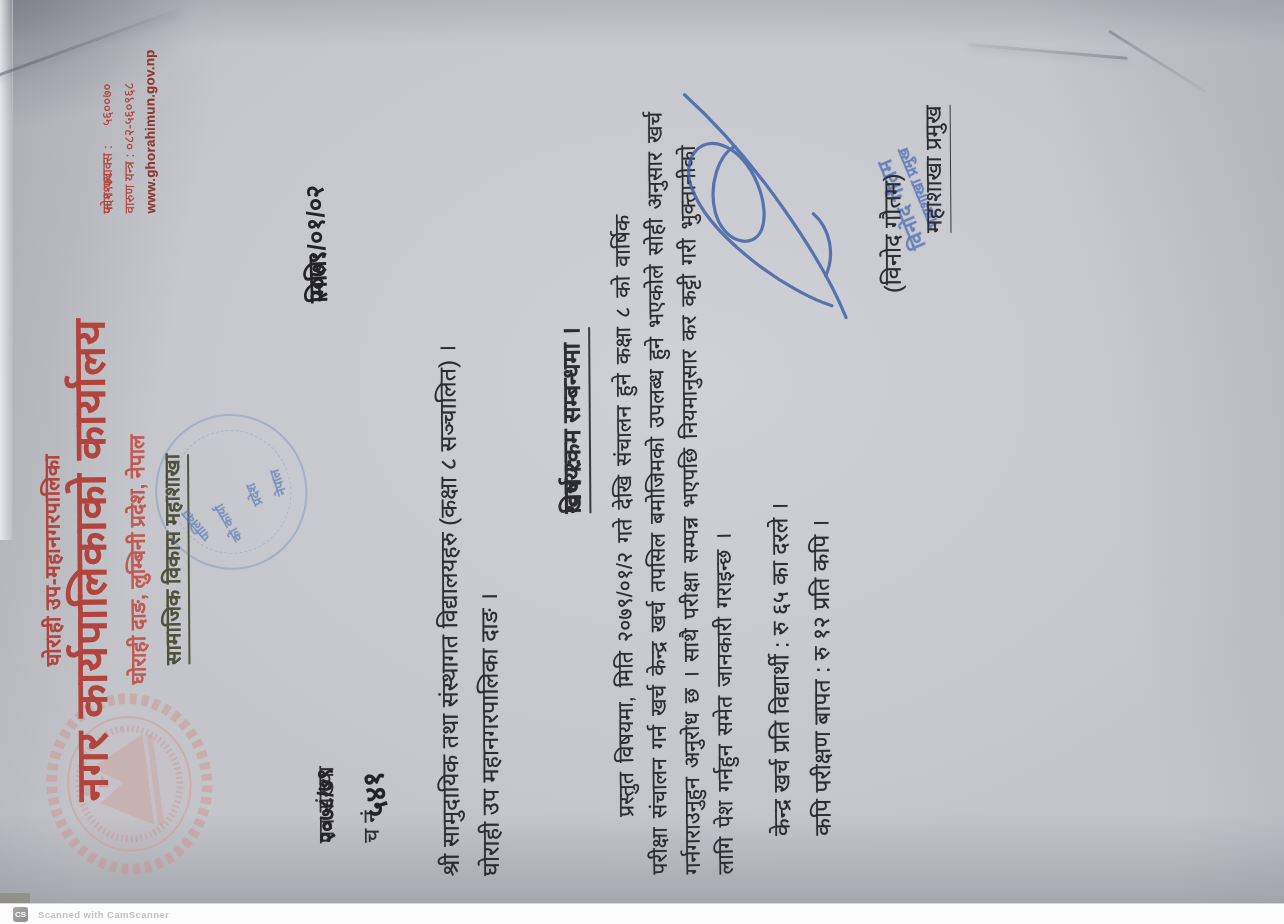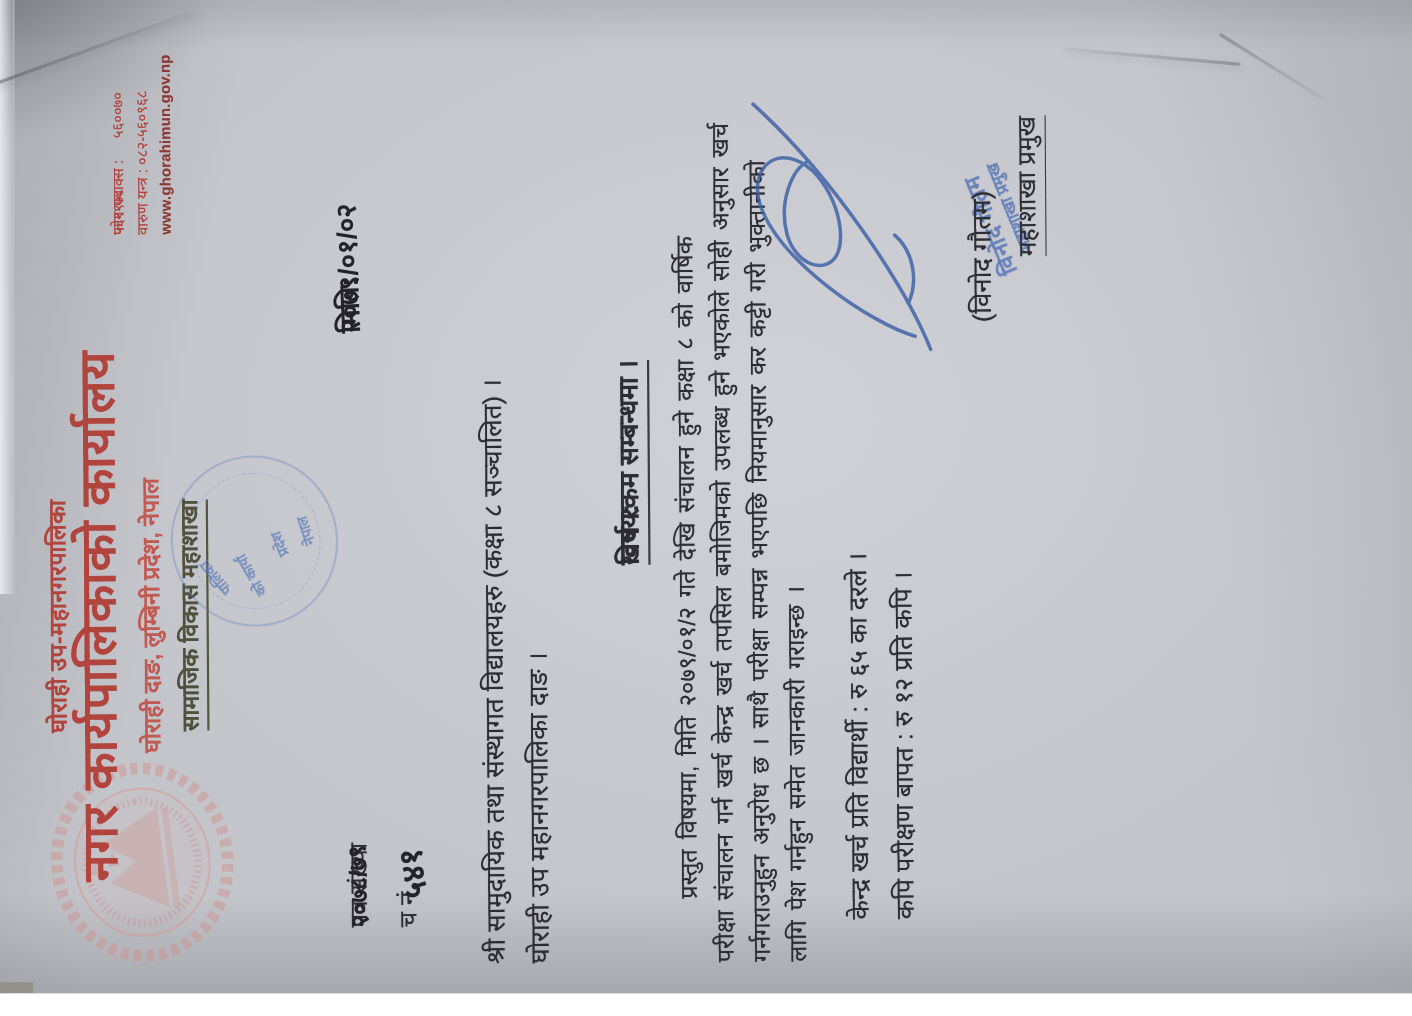--- a/index.html
+++ b/index.html
@@ -200,13 +200,17 @@
       </div>
     </div>
 
     <div class="edge-strip"></div>
     <div class="crease crease-tl"></div>
     <div class="crease crease-tr-a"></div>
     <div class="crease crease-tr-b"></div>
     <div class="corner-bar"></div>
   </div>
 
+  <div class="scan-strip">
+    <div class="cs-badge">CS</div>
+    <div class="cs-text">Scanned with CamScanner</div>
+  </div>
 </div>
 
 </body></html>

